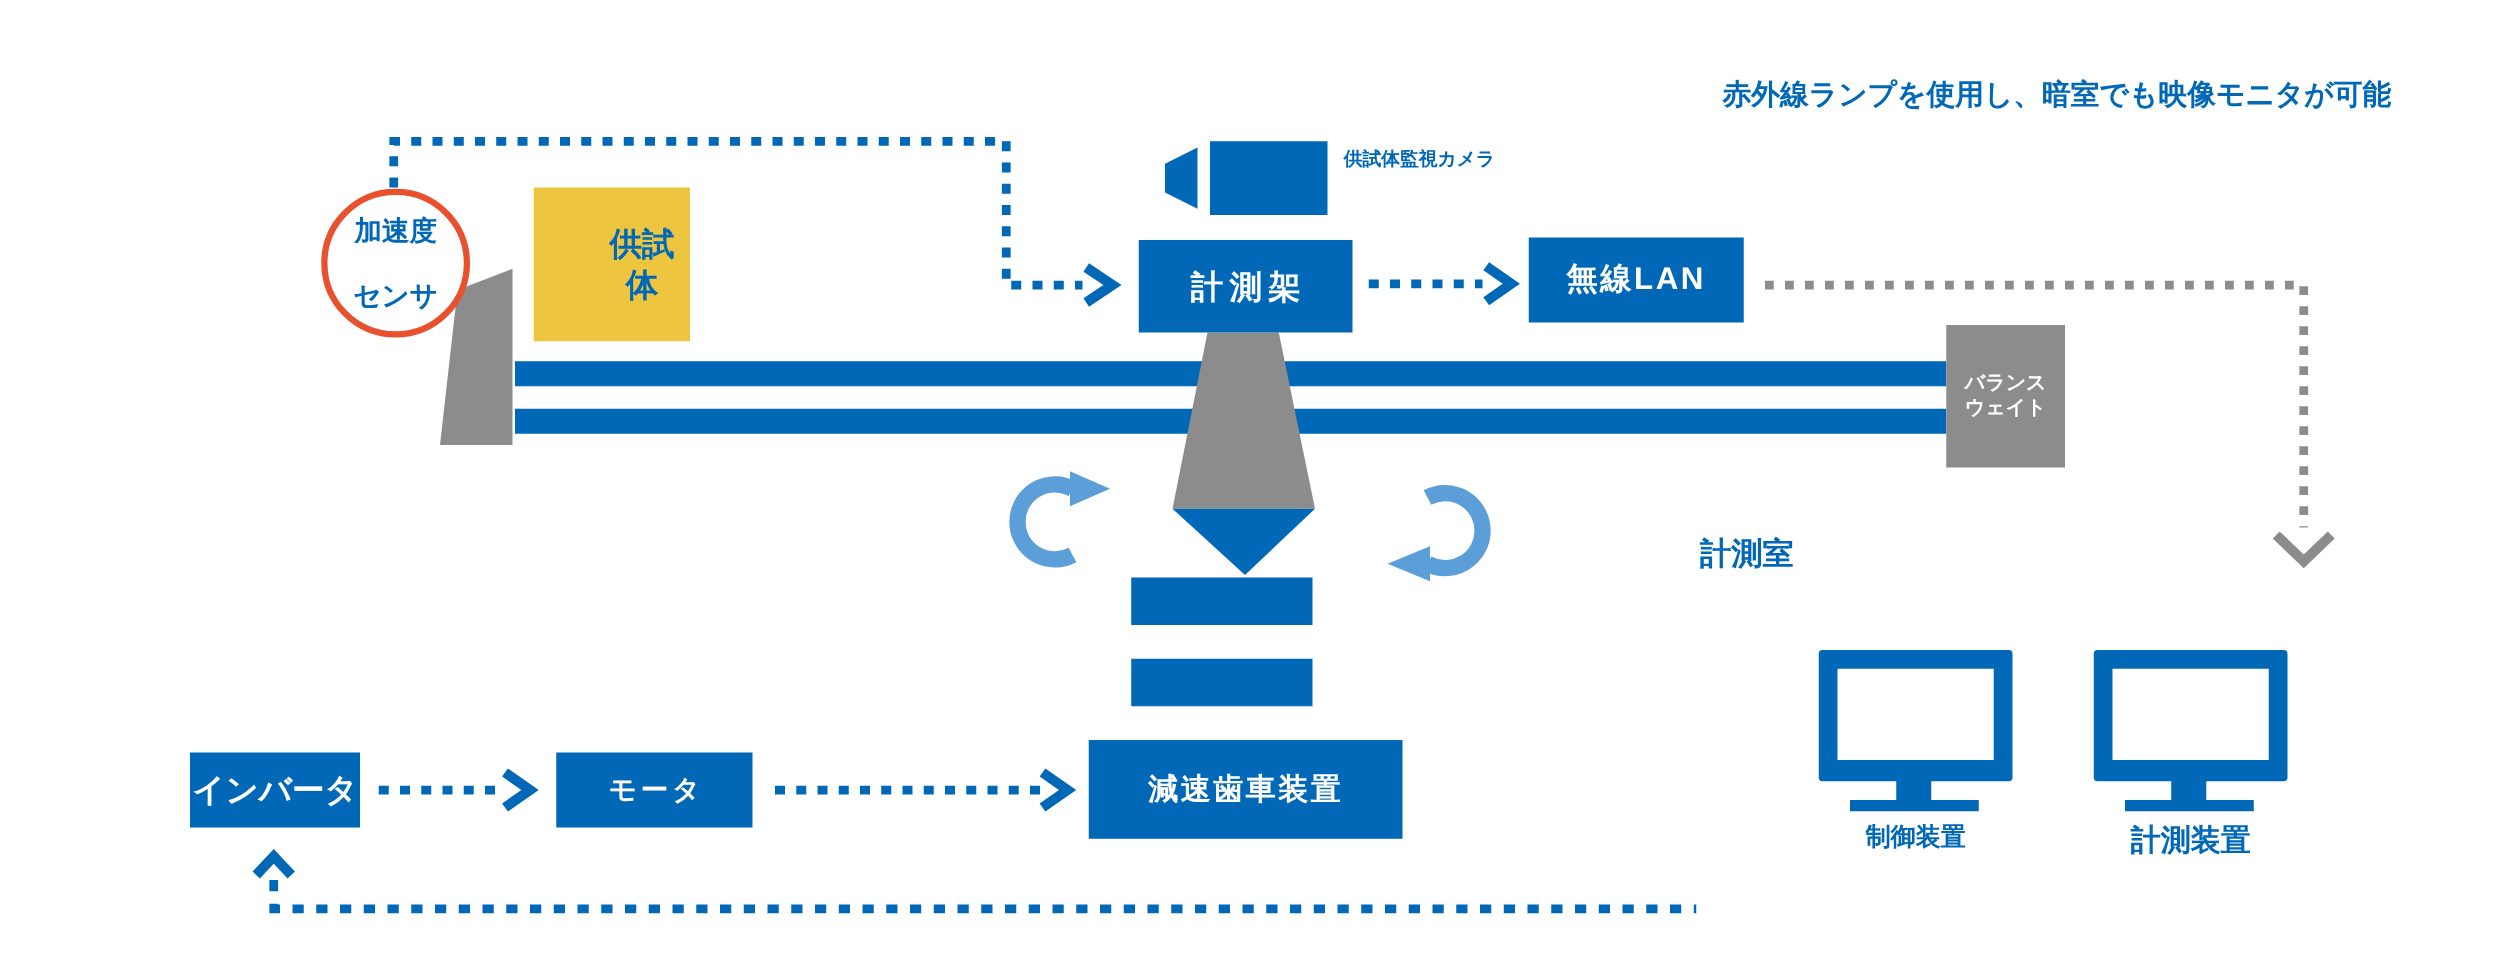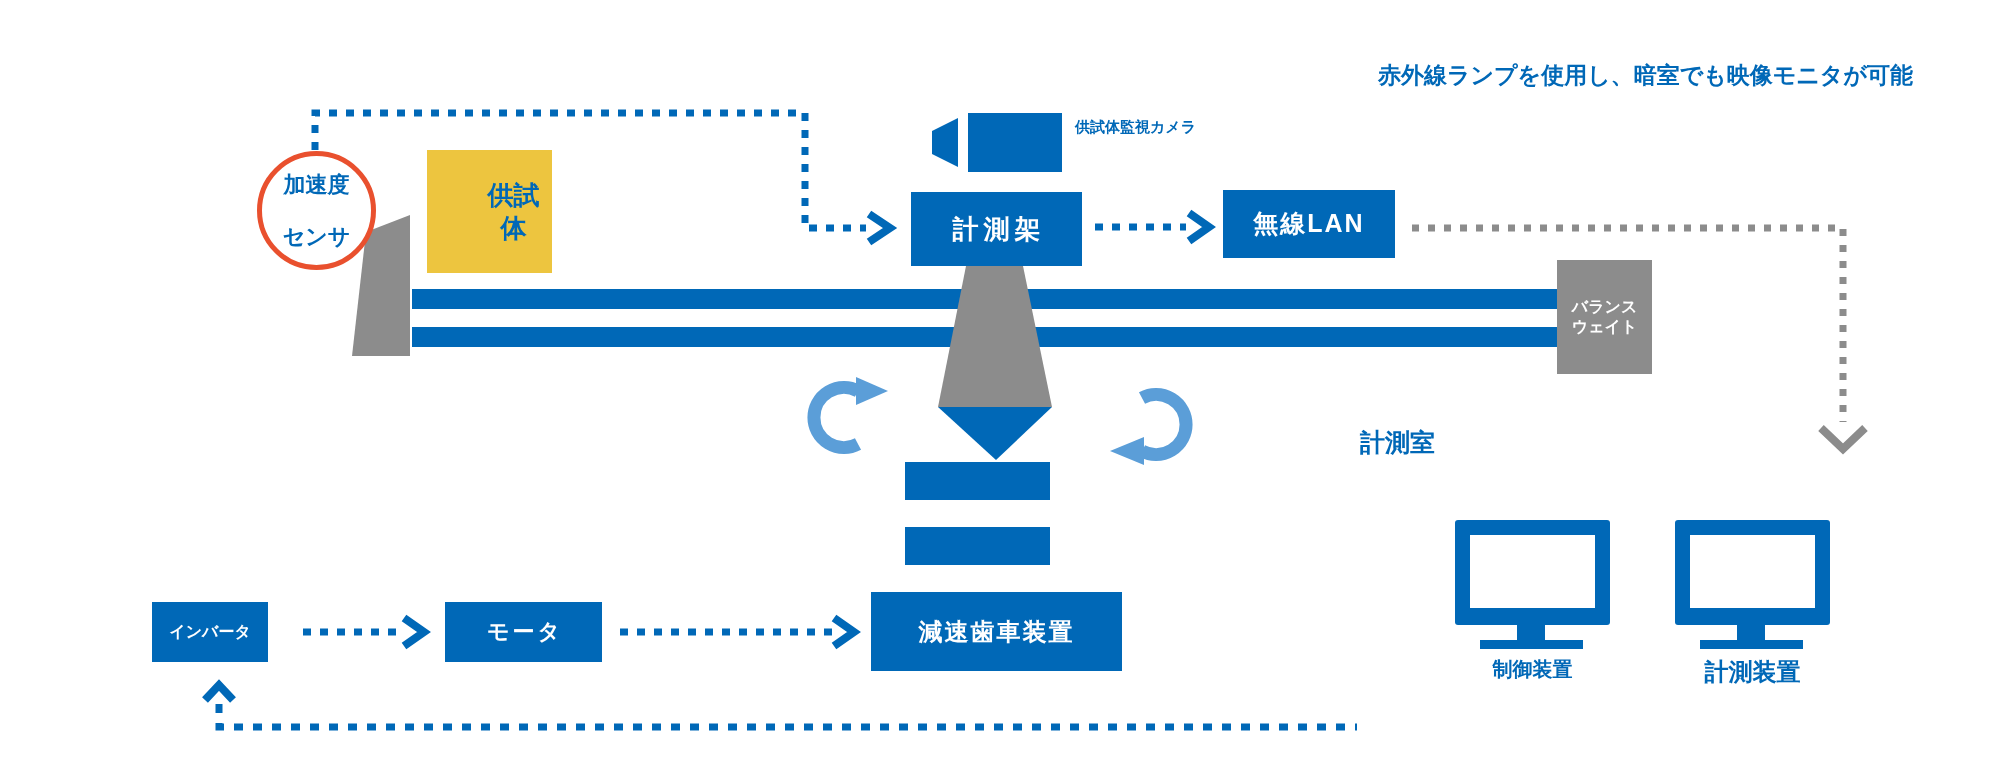--- a/index.html
+++ b/index.html
@@ -40,21 +40,21 @@
        color:var(--blue);font-weight:bold;font-size:22px;line-height:1.25;gap:24px;}
 
   .note-label{left:1378px;top:60px;font-size:23px;}
   .camera-label{left:1075px;top:118px;font-size:15px;}
   .room-label{left:1360px;top:426px;font-size:25px;}
 
   .specimen-box{left:427px;top:150px;width:125px;height:123px;font-size:26px;padding-left:48px;}
   .rack-box{left:911px;top:192px;width:171px;height:74px;font-size:26px;letter-spacing:5px;text-indent:5px;}
   .wlan-box{left:1223px;top:190px;width:172px;height:68px;font-size:25px;letter-spacing:2px;}
   .balance-box{left:1557px;top:260px;width:95px;height:114px;font-size:16px;}
-  .inverter-box{left:152px;top:602px;width:116px;height:60px;font-size:16px;}
+  .inverter-box{left:152px;top:602px;width:136px;height:60px;font-size:26px;}
   .motor-box{left:445px;top:602px;width:157px;height:60px;font-size:22px;letter-spacing:3px;text-indent:3px;}
   .gear-box{left:871px;top:592px;width:251px;height:79px;font-size:24px;letter-spacing:2px;}
 
   .monitor-label-1{left:1455px;top:656px;width:155px;font-size:20px;text-align:center;}
   .monitor-label-2{left:1675px;top:656px;width:155px;font-size:24px;text-align:center;}
 </style>
 </head>
 <body>
 
 <div class="stage">

